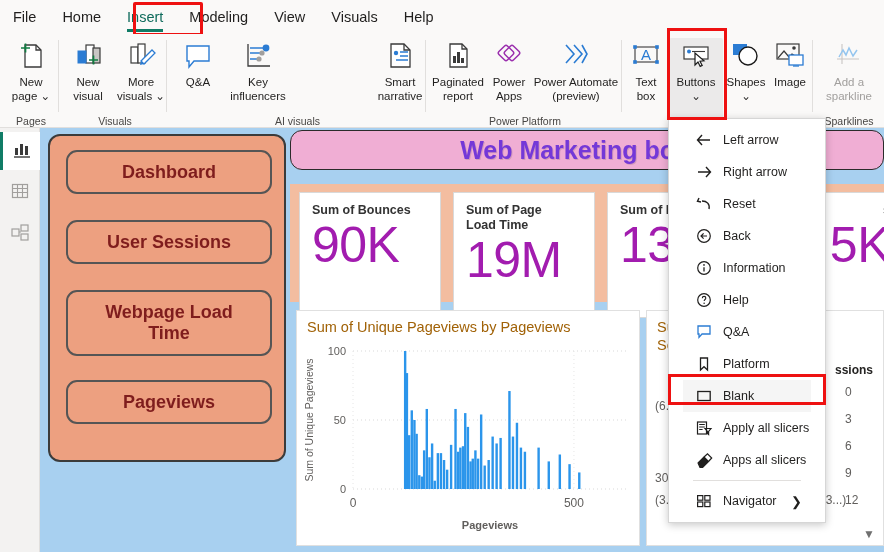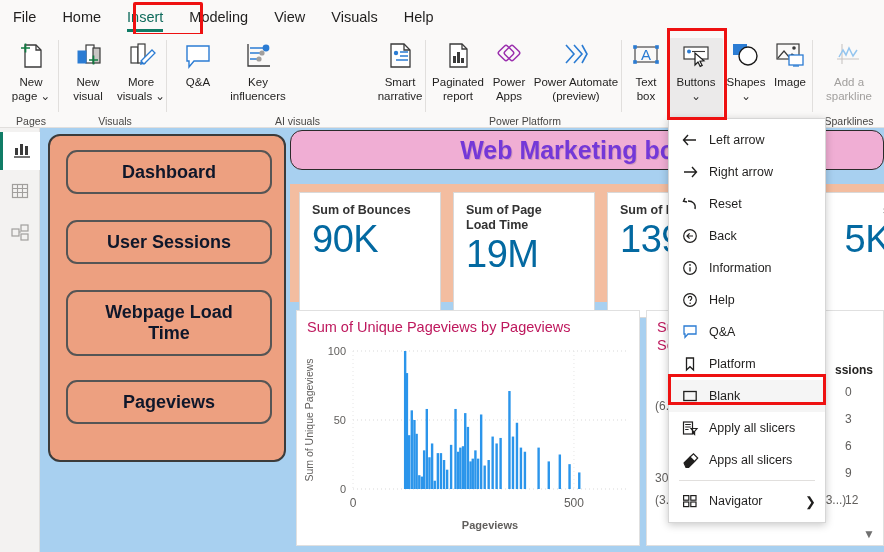--- a/index.html
+++ b/index.html
@@ -67,21 +67,21 @@
     background: #a8d0f0; overflow: hidden;
   }
   .nav-panel {
     position: absolute; left: 8px; top: 6px; width: 238px; height: 328px;
     background: #eda080; border: 2px solid #3b3b3b; border-radius: 12px;
   }
   .nav-btn {
     position: absolute; left: 16px; width: 206px;
     background: #eda080; border: 2.5px solid #555; border-radius: 11px;
     display: flex; align-items: center; justify-content: center;
-    font-size: 18px; font-weight: bold; color: #0f172a; text-align:center;
+    font-size: 18px; font-weight: bold; color: #7f1d1d; text-align:center;
     line-height: 21px;
   }
   .title-banner {
     position: absolute; left: 250px; top: 2px; width: 594px; height: 40px;
     background: #f0aed4; border: 1.5px solid #2b2b2b; border-radius: 12px;
     display:flex; align-items:center; justify-content:center;
   }
   .title-banner span {
     font-size: 25px; font-weight: bold; color: #7438d8;
     text-shadow: 1px 1px 0 rgba(0,0,0,.12);
@@ -92,45 +92,45 @@
   }
   .kpi-card {
     position: absolute; top: 8px; height: 126px; background: #fff;
     border: 1px solid #d9d9d9; padding: 10px 12px;
   }
   .kpi-card .kpi-label {
     font-size: 12.5px; font-weight: bold; color: #333; line-height: 15px;
     white-space: pre-line;
   }
   .kpi-card .kpi-value {
-    font-size: 38px; color: #0369a1; font-weight: 400; 
+    font-size: 50px; color: #a21caf; font-weight: 400; margin-top: 6px;
     line-height: 42px; letter-spacing: -.5px;
   }
 
   .viz-strip { position: absolute; left: 250px; top: 182px; width: 594px; height: 242px; }
   .viz-card {
     position: absolute; top: 0; background: #fff; border: 1px solid #e0e0e0;
   }
   .viz-title {
-    font-size: 14.5px; color: #be185d; padding: 7px 10px 0 10px; line-height: 18px;
+    font-size: 14.5px; color: #a16207; padding: 7px 10px 0 10px; line-height: 18px;
     white-space: pre-line;
   }
   .chart-area { position: absolute; left: 0; top: 26px; width: 100%; height: 200px; }
 
   
   .donut-legend {
     position:absolute; font-size: 12px; color: #605e5c;
   }
   .donut-legend.bold { font-weight: bold; color:#252423; }
 
   
   .menu {
     position: absolute; left: 668px; top: 118px; width: 158px;
     background: #ffffff; border: 1px solid #d6d6d6;
-    box-shadow: 0 2px 8px rgba(0,0,0,.22); padding: 5px 0;
+    box-shadow: 0 2px 8px rgba(0,0,0,.22); padding: 5px 14px;
     z-index: 50;
   }
   .menu-item {
     height: 32px; display: flex; align-items: center; padding: 0 8px;
     font-size: 12.5px; color: #201f1e; position: relative;
   }
   .menu-item .mi-icon {
     width: 26px; height: 22px; display:flex; align-items:center; justify-content:center;
     flex: 0 0 26px;
   }

